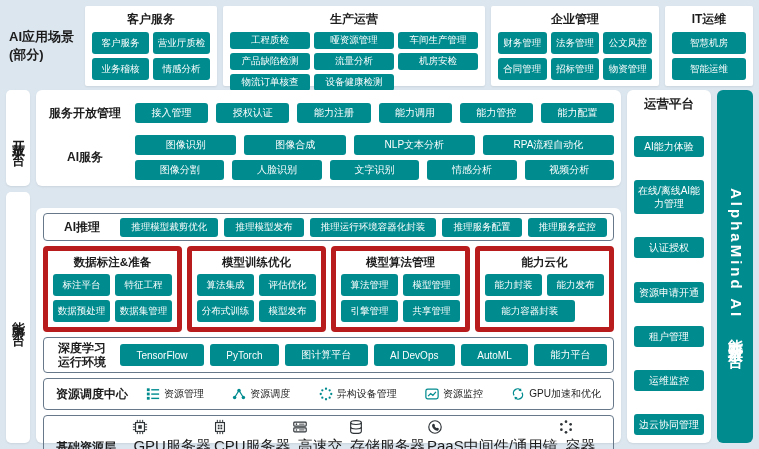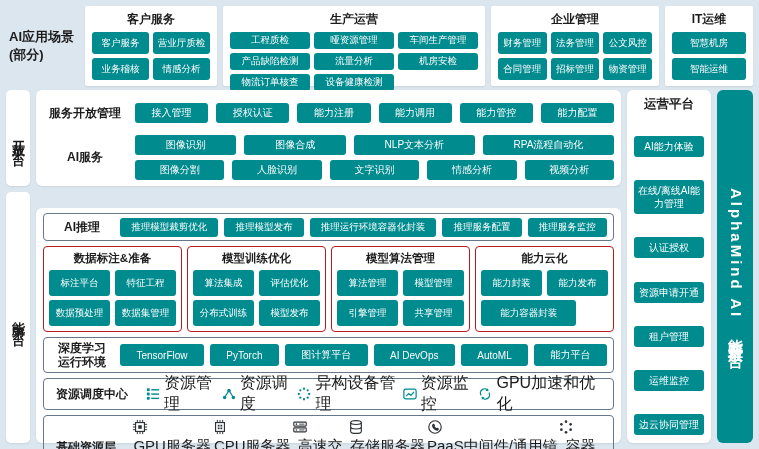--- a/index.html
+++ b/index.html
@@ -29,33 +29,33 @@
   .btn-row{flex:1;display:flex;gap:8px;min-width:0;}
   .btn-row .btn{flex:1 1 auto;font-size:10px;min-height:18px;padding:1px 5px;text-align:center;}
   .btn-col{flex:1;display:flex;flex-direction:column;gap:5px;min-width:0;}
   .crow{border:1px solid #66788a;border-radius:4px;display:flex;align-items:center;gap:6px;box-sizing:border-box;padding:3px 6px;min-width:0;}
   .crow .row-label{width:64px;}
   .crow.sched .row-label{width:84px;}
   .crow.base .row-label{width:72px;}
   .crow .btn-row{gap:6px;}
   .crow .btn-row .btn{font-size:9.5px;min-height:17px;}
   .quads{display:flex;gap:5px;height:86px;flex:none;}
-  .quad{flex:1;border:1px solid #b91c1c;border-radius:4px;box-sizing:border-box;padding:2px 5px 5px;display:flex;flex-direction:column;min-width:0;}
+  .quad{flex:1;border:5px solid #b91c1c;border-radius:4px;box-sizing:border-box;padding:2px 5px 5px;display:flex;flex-direction:column;min-width:0;}
   .quad-title{text-align:center;font-weight:bold;font-size:11.5px;padding:2px 0 4px;}
   .quad-grid{display:grid;grid-template-columns:1fr 1fr;gap:4px 5px;flex:1;}
   .quad-grid .btn{font-size:9.5px;}
   .span2{grid-column:1 / span 2;width:72%;justify-self:start;}
   .crow.dl{height:36px;flex:none;}
   .crow.dl .btn-row .btn{min-height:20px;font-size:10px;}
   .dl-label{font-weight:bold;font-size:12px;width:64px;flex:none;text-align:center;line-height:1.2;}
   .crow.inference{height:28px;flex:none;}
   .crow.sched{height:32px;flex:none;}
   .crow.base{flex:1;}
   .sched-items{flex:1;display:flex;justify-content:space-between;align-items:center;padding:0 6px;min-width:0;}
-  .sched-item{display:flex;align-items:center;gap:4px;font-size:16px;color:#1c1c1c;}
+  .sched-item{display:flex;gap:4px;font-size:10px;color:#1c1c1c;}
   .sched-item svg{color:#008b8f;flex:none;}
   .base-items{flex:1;display:flex;justify-content:space-between;align-items:center;padding:0 4px;min-width:0;}
   .base-item{display:flex;flex-direction:column;align-items:flex-start;gap:2px;font-size:15px;text-align:center;color:#1c1c1c;}
   .base-item svg{color:#2f3438;flex:none;}
   .ops-box{width:84px;flex:none;background:#fff;border-radius:6px;box-sizing:border-box;padding:6px 7px 8px;display:flex;flex-direction:column;justify-content:space-between;box-shadow:0 1px 2px rgba(0,0,0,.08);}
   .ops-title{text-align:center;font-weight:bold;font-size:12.5px;}
   .ops-btn{background:#008b8f;color:#fff;border-radius:3px;font-size:10px;text-align:center;padding:4px 2px;line-height:1.3;}
   .brand-bar{width:36px;flex:none;background:#008b8f;border-radius:6px;display:flex;align-items:center;justify-content:center;}
   .brand-text{writing-mode:vertical-rl;color:#fff;font-weight:bold;font-size:15px;letter-spacing:3px;white-space:nowrap;}
 </style>

